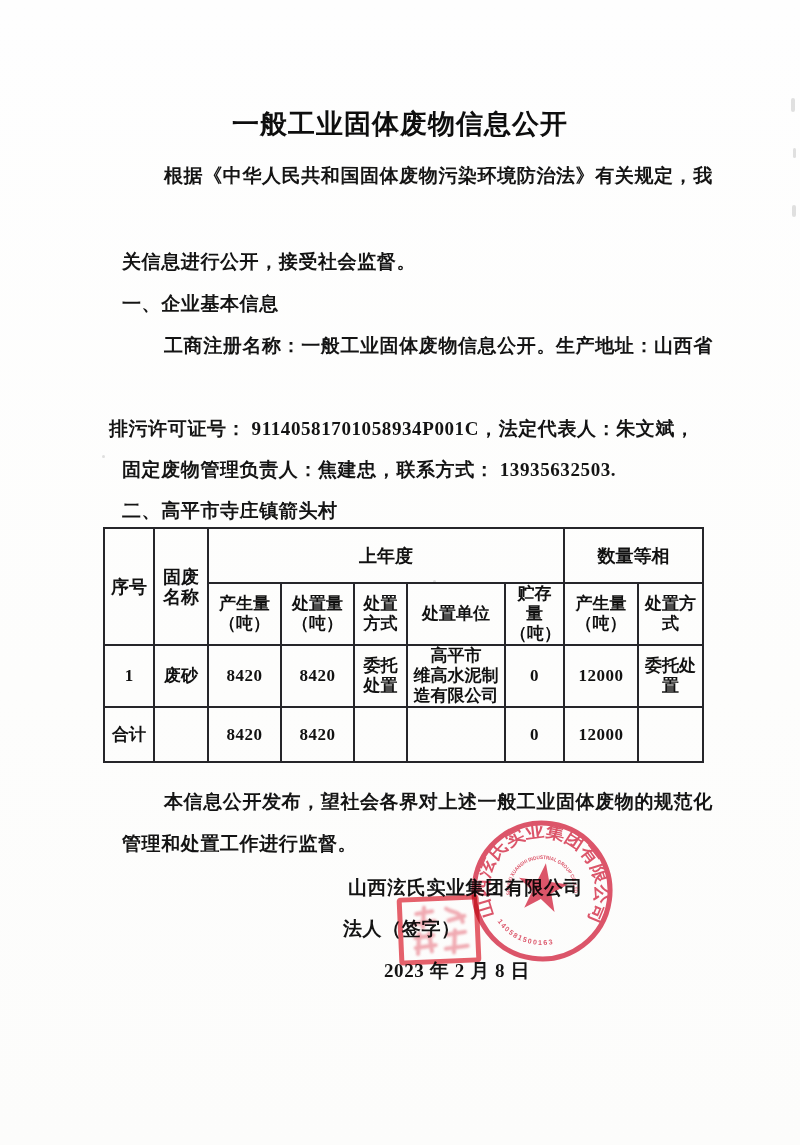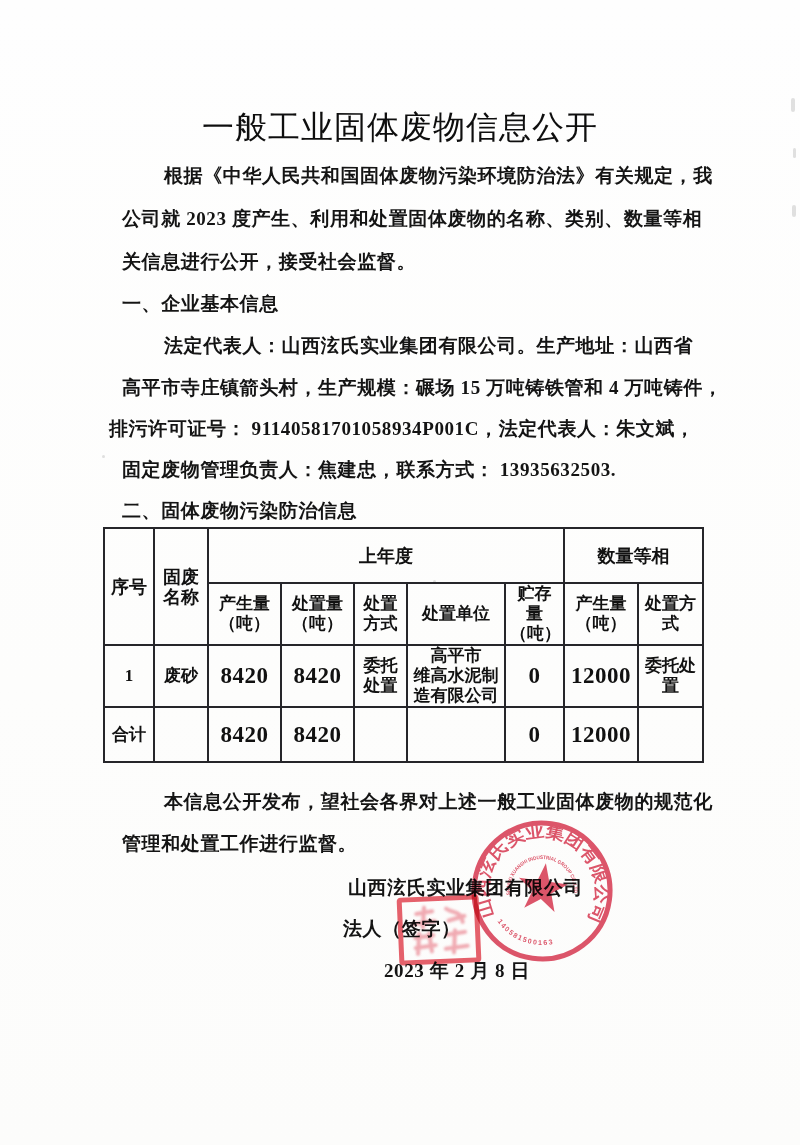--- a/index.html
+++ b/index.html
@@ -4,63 +4,61 @@
 <style>
   html,body{margin:0;padding:0;background:#ffffff;}
   .page{
     position:relative;width:800px;height:1145px;overflow:hidden;
     background:linear-gradient(180deg,#fefefe 0%,#fdfdfc 60%,#fcfcfb 100%);
     font-family:"Liberation Serif","DejaVu Serif",serif;color:#161616;
   }
   .abs{position:absolute;}
   .doc-title{
     left:0;top:106px;width:800px;text-align:center;
-    font-size:32px;font-weight:400;letter-spacing:1px;color:#0e0e0e;
+    font-size:27px;font-weight:700;letter-spacing:1px;color:#0e0e0e;
   }
   .bline{
     font-size:19px;letter-spacing:.6px;white-space:nowrap;color:#141414;
     font-weight:600;
   }
   .heading{font-weight:700;}
   .wtable{
     border-collapse:collapse;table-layout:fixed;
     font-size:17px;color:#111;
   }
   .wtable td{
     border:2px solid #26262a;text-align:center;vertical-align:middle;
     white-space:pre-line;line-height:20px;padding:0 4px;font-weight:600;
   }
-  .wtable .num{font-size:23px;letter-spacing:.5px;font-weight:600;text-align:center;}
+  .wtable .num{font-size:17px;letter-spacing:.5px;font-weight:600;text-align:center;}
   .wtable tr.h1 td{font-size:18px;}
   .seal-wrap{mix-blend-mode:multiply;}
   .sq-seal{
     left:398px;top:896px;width:72px;height:58px;
     border:5px solid rgba(222,37,52,.72);border-radius:4px;
     transform:rotate(-2.5deg);mix-blend-mode:multiply;
   }
   .speck{position:absolute;background:rgba(40,40,40,.14);border-radius:2px;}
 </style>
 </head>
 <body>
 
 <div class="page">
 
   <div class="abs doc-title">一般工业固体废物信息公开</div>
 
   <div class="abs bline" style="left:164px;top:163px;">根据《中华人民共和国固体废物污染环境防治法》有关规定，我</div>
-  <div class="abs bline" style="left:122px;top:206px;">公司就 2023 度产生、利用和处置固体废物的名称、类别、数量等相</div>
   <div class="abs bline" style="left:122px;top:249px;">关信息进行公开，接受社会监督。</div>
 
   <div class="abs bline heading" style="left:122px;top:291px;">一、企业基本信息</div>
-  <div class="abs bline" style="left:164px;top:333px;">法定代表人：山西泫氏实业集团有限公司。生产地址：山西省</div>
-  <div class="abs bline" style="left:122px;top:375px;">高平市寺庄镇箭头村，生产规模：碾场 15 万吨铸铁管和 4 万吨铸件，</div>
+  <div class="abs bline" style="left:164px;top:333px;">工商注册名称：一般工业固体废物信息公开。生产地址：山西省</div>
   <div class="abs bline" style="left:109px;top:416px;">排污许可证号： 91140581701058934P001C，法定代表人：朱文斌，</div>
   <div class="abs bline" style="left:122px;top:457px;">固定废物管理负责人：焦建忠，联系方式： 13935632503.</div>
 
-  <div class="abs bline heading" style="left:122px;top:498px;">二、固体废物污染防治信息</div>
+  <div class="abs bline heading" style="left:122px;top:498px;">二、高平市寺庄镇箭头村</div>
 
   <table class="wtable abs" style="left:103px;top:527px;width:599px;">
     <colgroup>
       <col style="width:50px">
         <col style="width:54px">
         <col style="width:73px">
       <col style="width:73px">
         <col style="width:53px">
         <col style="width:98px">
       <col style="width:59px">

